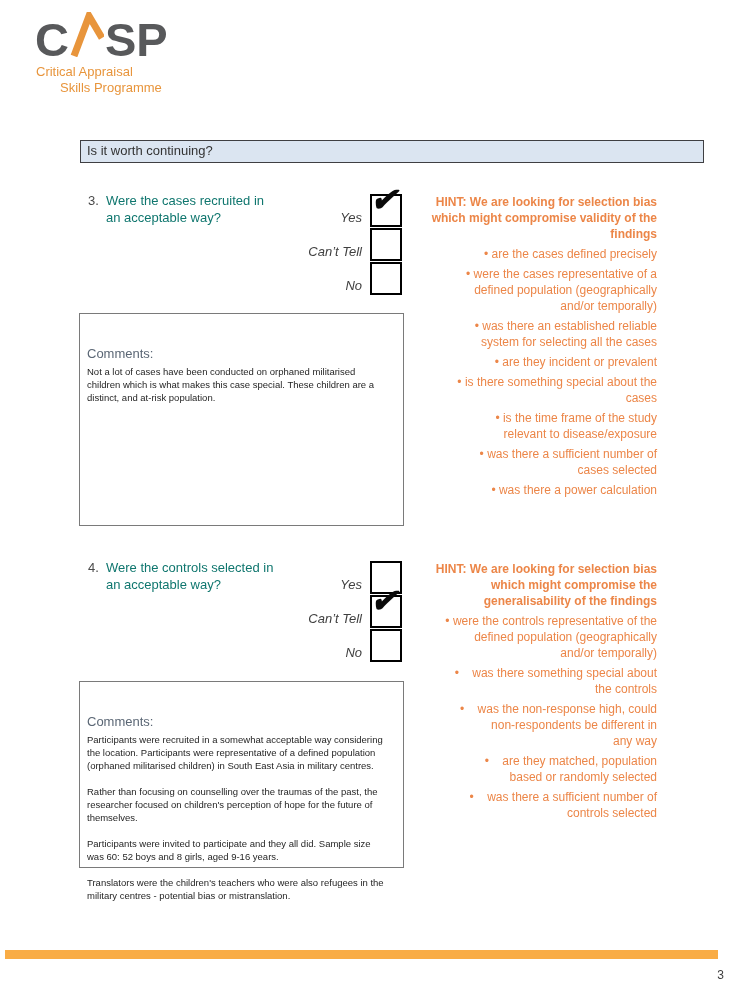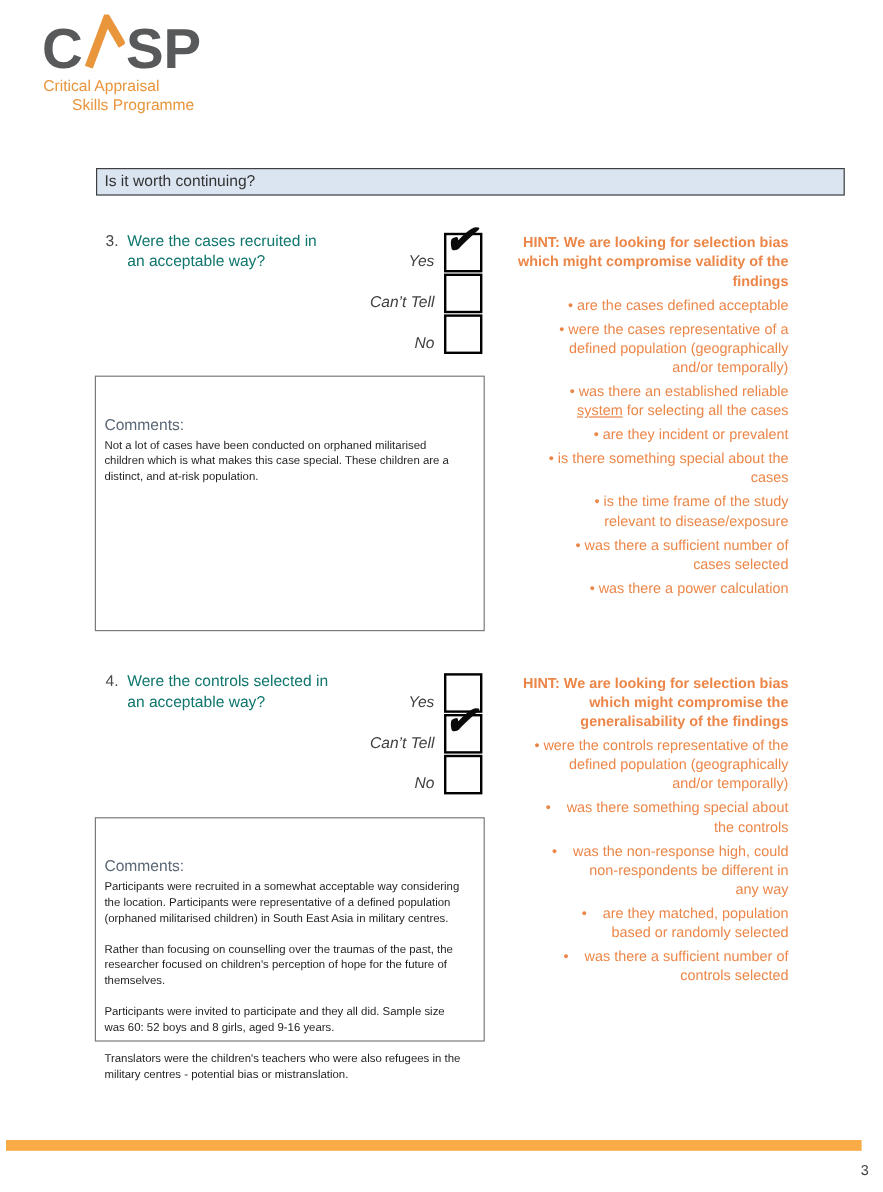--- a/index.html
+++ b/index.html
@@ -58,21 +58,21 @@
     font-size:9.5px; color:#1F1F1F; line-height:13px;
     padding:2px 8px 0 7px; white-space:pre-line;
   }
 
   
   .hint { position:absolute; left:399px; width:258px; text-align:right; color:#EC8648; font-size:12px; line-height:16px; }
   .hint-q3 { top:194px; }
   .hint-q4 { top:561px; }
   .hint-intro { white-space:pre-line;font-weight:bold; }
   .hint-bullet { white-space:pre-line; margin-top:4px; }
-  .u { text-decoration:underline; }
+  .u { }
 
   
   .footer-bar { position:absolute; left:5px; top:950px; width:713px; height:9px; background:#F9AC45; }
   .page-number { position:absolute; left:690px; top:968px; width:34px; text-align:right; font-size:12px; color:#3F3F3F; }
 </style>
 </head>
 <body>
 
 <div class="page">
 
@@ -119,21 +119,21 @@
     <div class="comments-heading">Comments:</div>
     <div class="comments-body">Not a lot of cases have been conducted on orphaned militarised
 children which is what makes this case special. These children are a
 distinct, and at-risk population.</div>
   </div>
 
   <div class="hint hint-q3">
     <div class="hint-intro">HINT: We are looking for selection bias
 which might compromise validity of the
 findings</div>
-    <div class="hint-bullet">• are the cases defined acceptable</div>
+    <div class="hint-bullet">• are the cases defined precisely</div>
     <div class="hint-bullet">• were the cases representative of a
 defined population (geographically
 and/or temporally)</div>
     <div class="hint-bullet"><span>• was there an established reliable
 </span><span class="u">system</span><span> for selecting all the cases</span></div>
     <div class="hint-bullet">• are they incident or prevalent</div>
     <div class="hint-bullet">• is there something special about the
 cases</div>
     <div class="hint-bullet">• is the time frame of the study
 relevant to disease/exposure</div>

